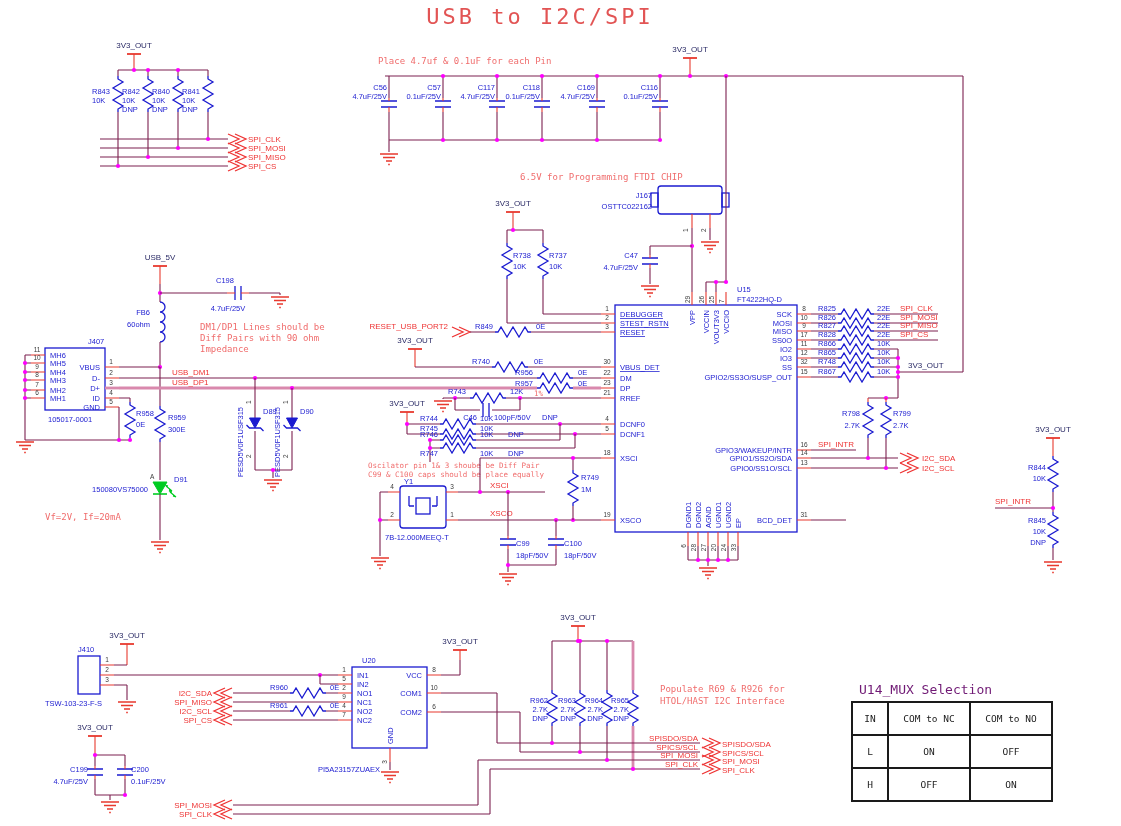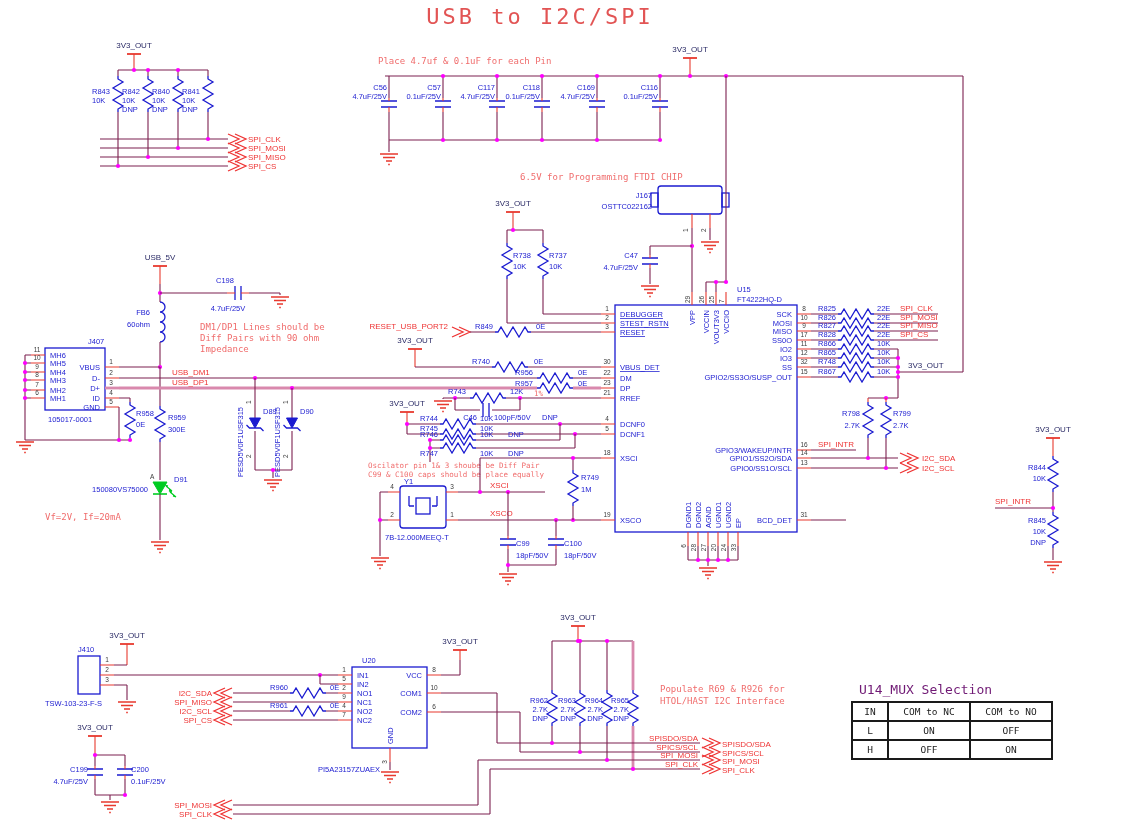--- a/index.html
+++ b/index.html
@@ -18,21 +18,21 @@
   .nm{fill:#1b1bd0;font-size:7.5px}
   .net{fill:#ee3333;font-size:8px}
   .nav{fill:#2b2b66;font-size:8px}
   .note{fill:#f06d6d;font-family:"DejaVu Sans Mono",monospace;font-size:9px}
   .noteS{fill:#f06d6d;font-family:"DejaVu Sans Mono",monospace;font-size:7.5px}
   .ttl{fill:#e25454;font-family:"DejaVu Sans Mono",monospace;font-size:22px;letter-spacing:3px}
   .tend{text-anchor:end}.tmid{text-anchor:middle}
   .muxtbl{position:absolute;left:851px;top:682px;font-family:"DejaVu Sans Mono",monospace;color:#1a1a1a}
   .muxtbl .tt{color:#701a75;font-size:13px;margin:0 0 4px 8px;white-space:nowrap}
   .grid{display:grid;grid-template-columns:36px 82px 82px;border:1.6px solid #1a1a1a}
-  .grid div{border:1px solid #1a1a1a;font-size:9.5px;padding:3px 4px;text-align:center;background:#fff}
+  .grid div{border:1px solid #1a1a1a;font-size:9.5px;padding:10px 4px;text-align:center;background:#fff}
 </style>
 </head>
 <body>
 
 <div class="page">
 <svg width="1121" height="826" viewBox="0 0 1121 826">
 <defs>
   <path id="resh" d="M0,0 L3,0 L6,-5 L12,5 L18,-5 L24,5 L30,-5 L33,0 L36,0" class="cs"></path>
   <g id="gnd" class="gn">
           <path d="M-9,0 H9 M-6,3.5 H6 M-3,7 H3 M-0.8,10.5 H0.8"></path>

